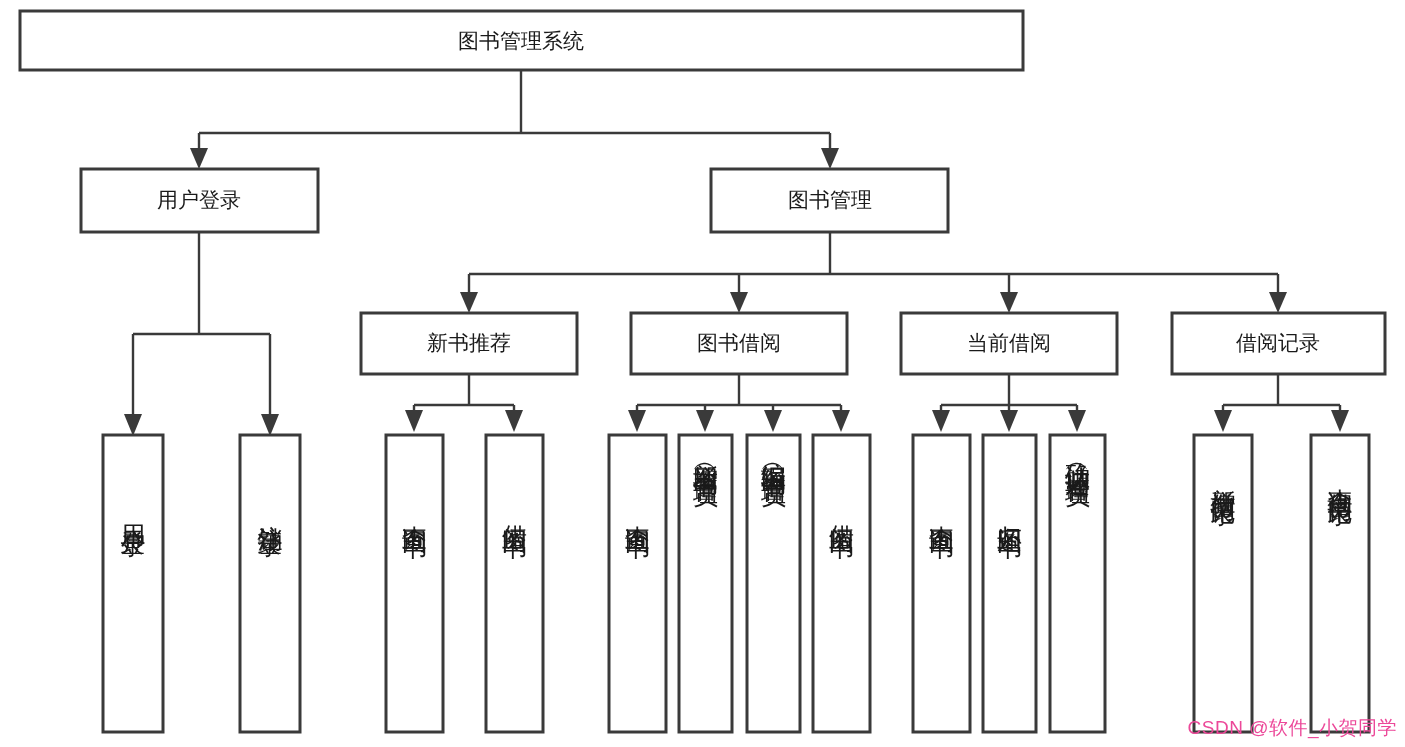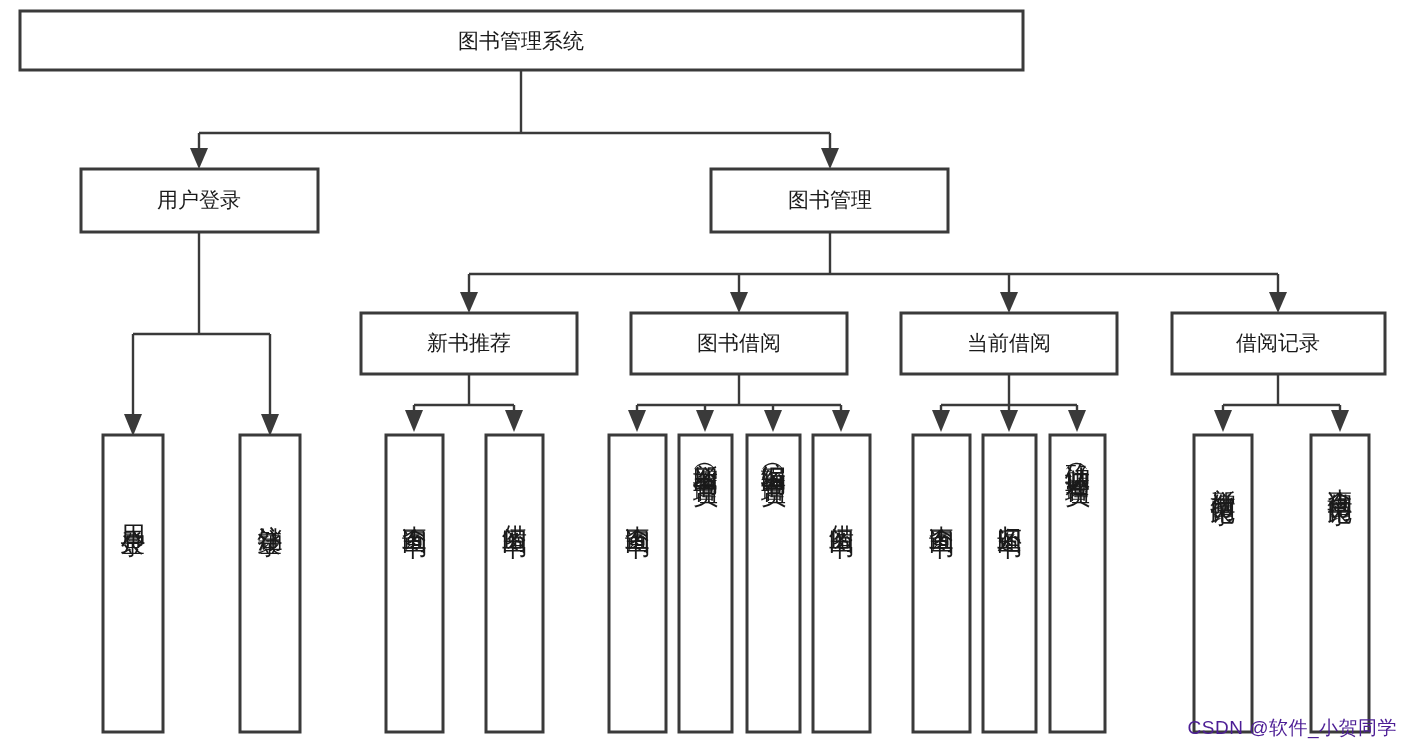--- a/index.html
+++ b/index.html
@@ -68,21 +68,21 @@
     color: #1a1a1a;
     white-space: nowrap;
     text-align: left;
   }
   .watermark {
     position: absolute;
     right: 8px;
     bottom: 6px;
     font-family: "Liberation Sans", "DejaVu Sans", sans-serif;
     font-size: 19px;
-    color: #4c1d95;
+    color: #ec4899;
     letter-spacing: 0.5px;
     user-select: none;
     white-space: nowrap;
   }
 </style>
 </head>
 <body>
 
 <div id="diagram-root">
 

